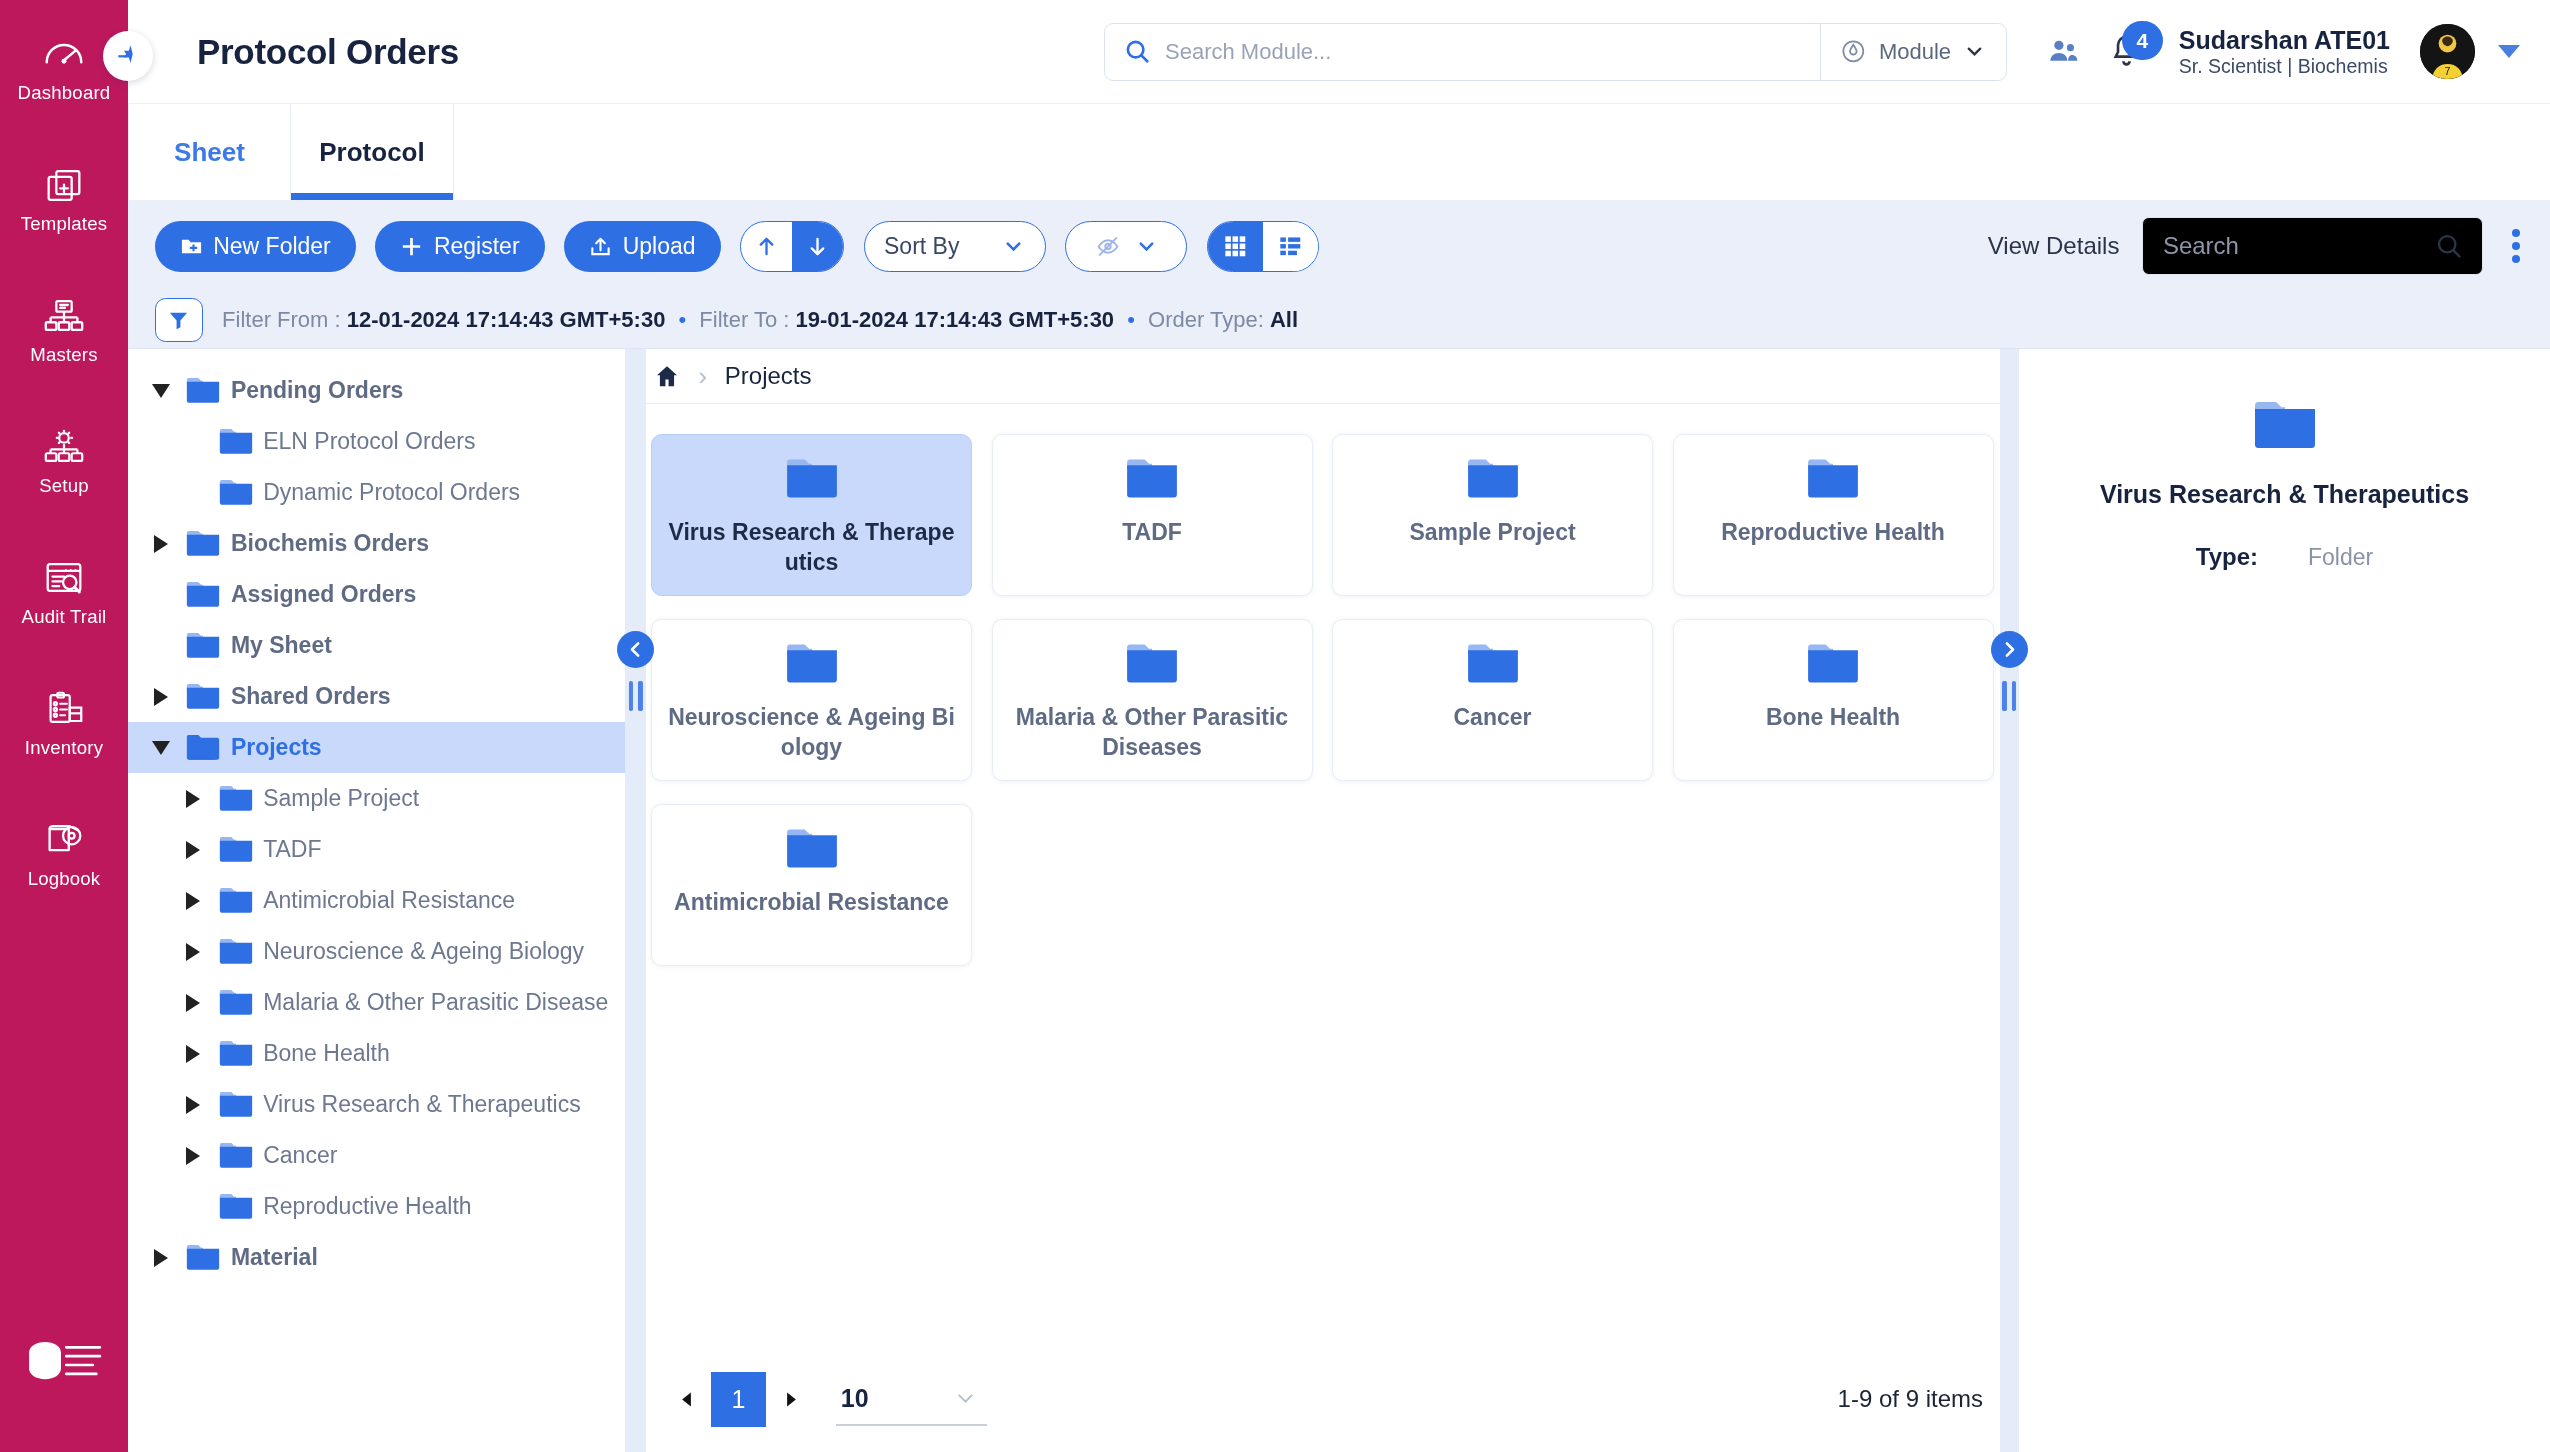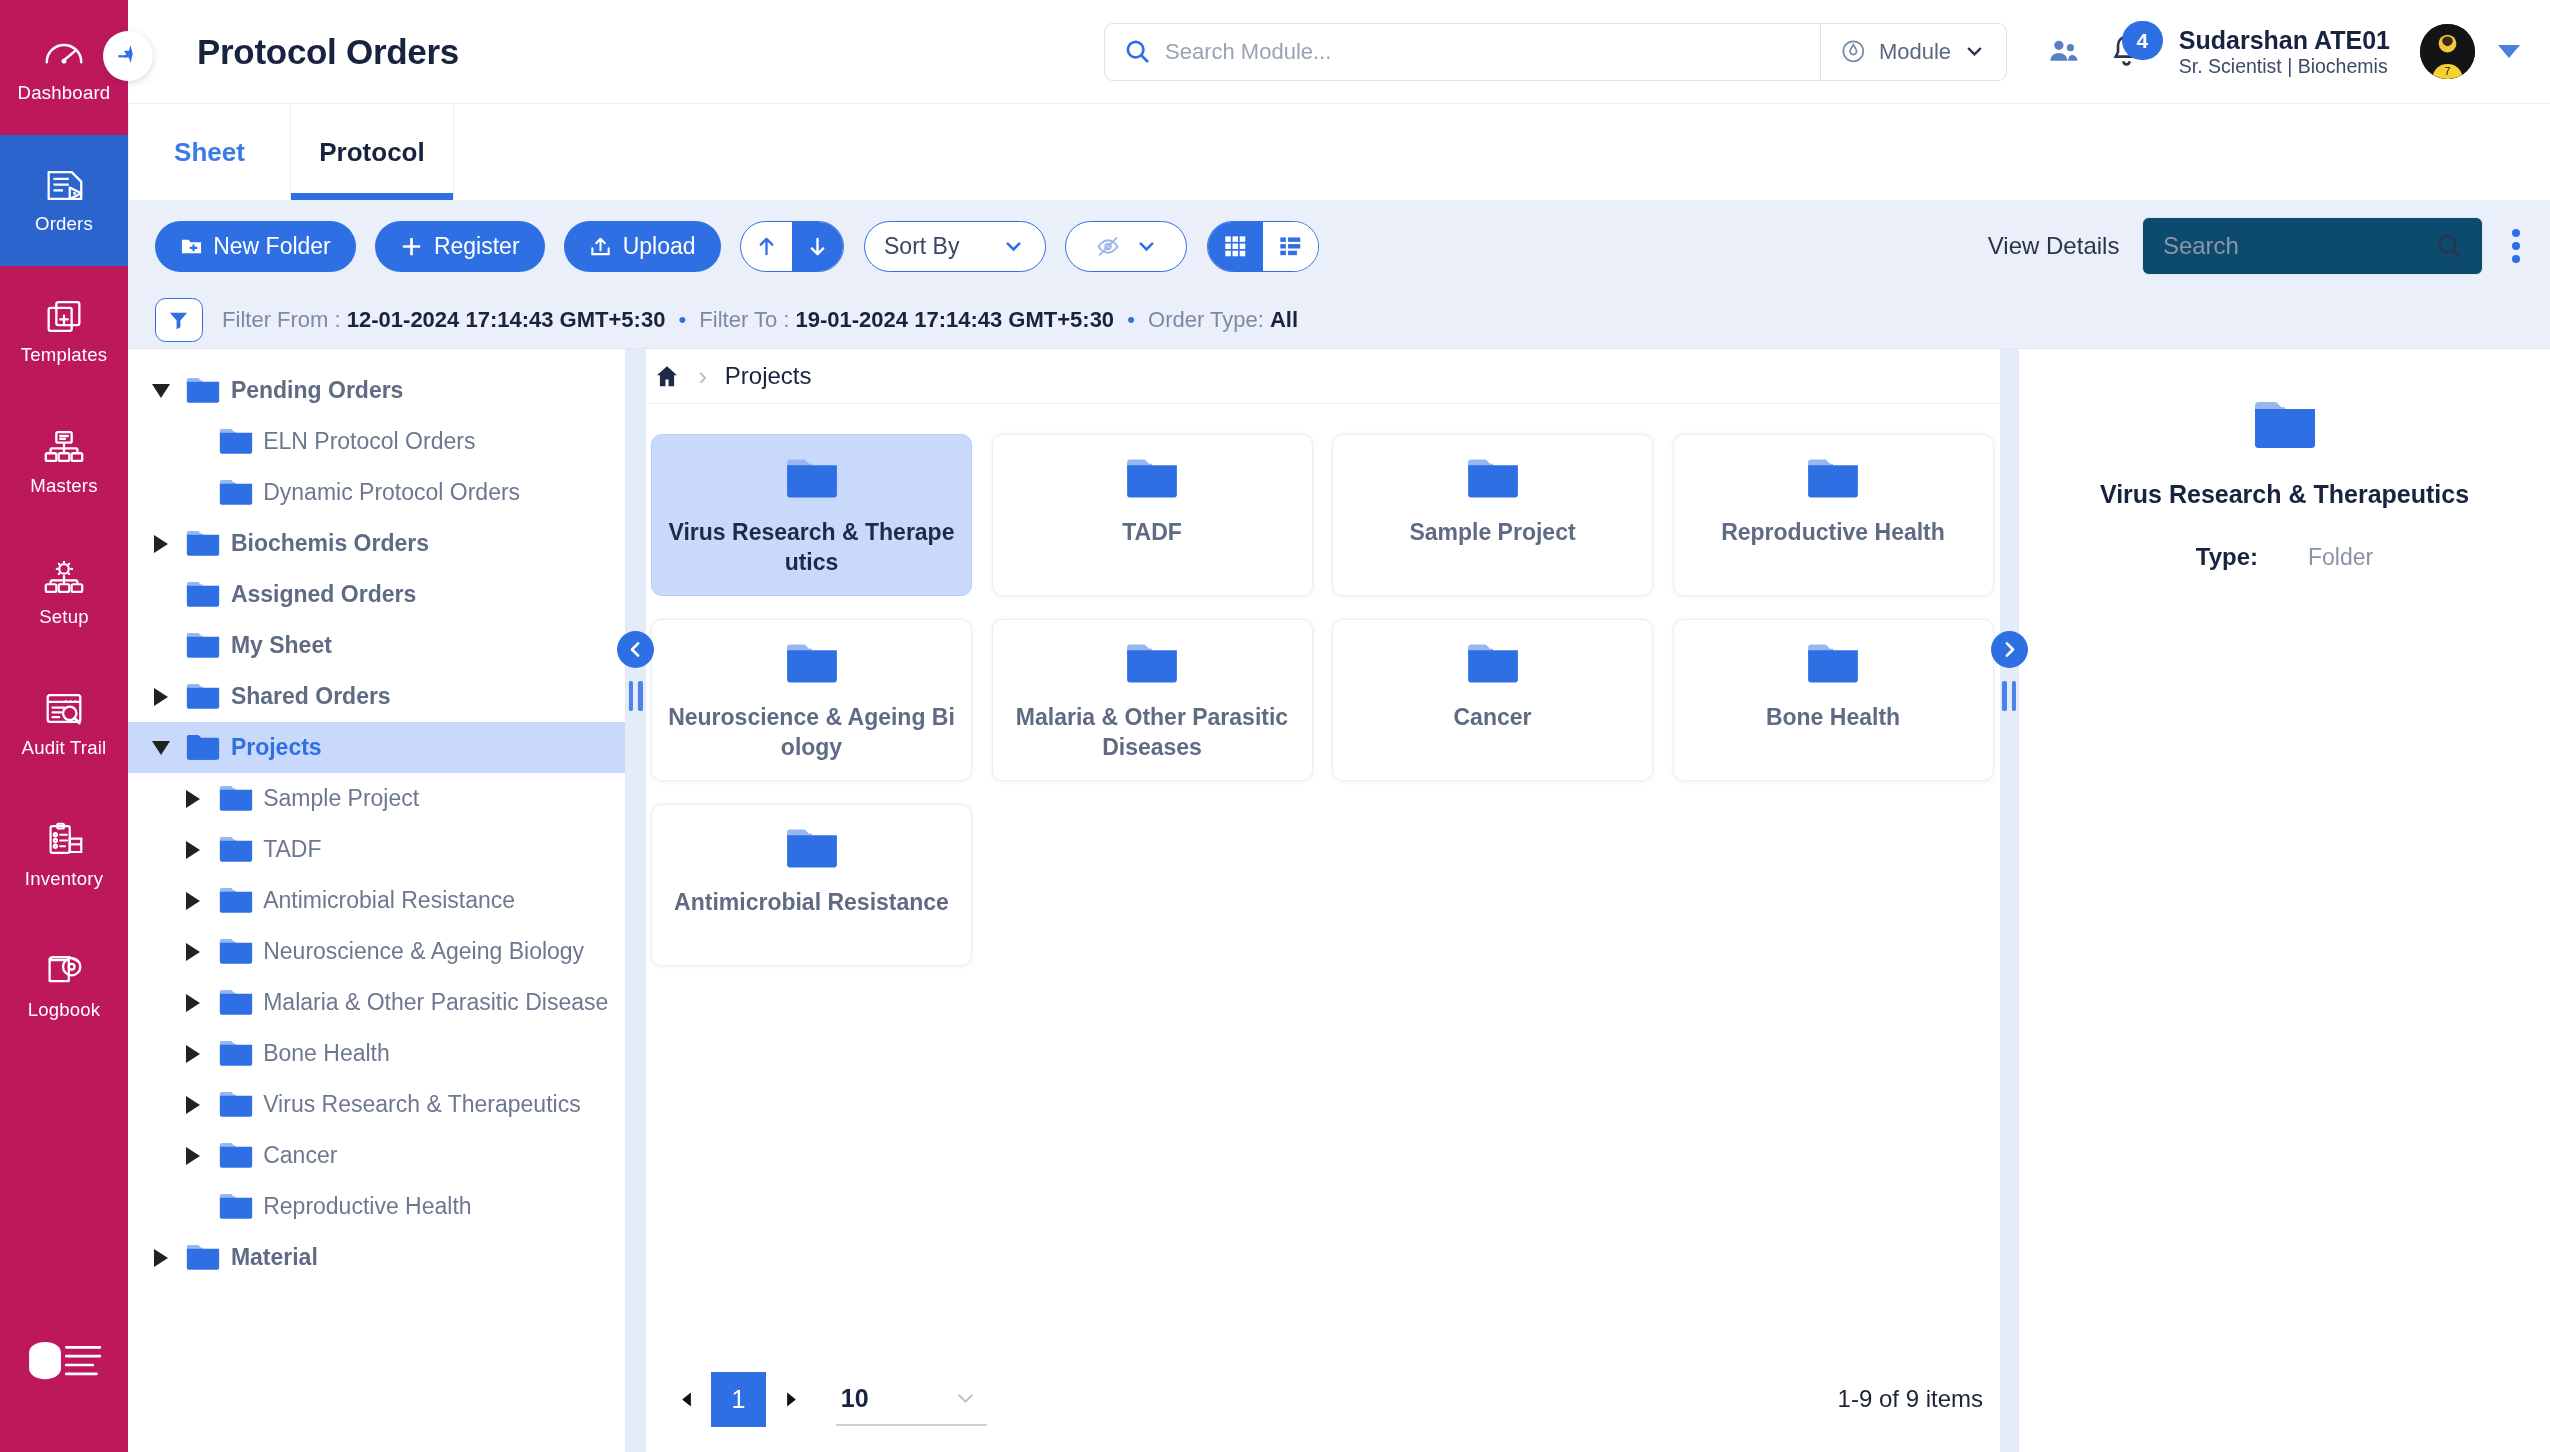--- a/index.html
+++ b/index.html
@@ -101,22 +101,22 @@
     height: 51px; border-radius: 26px; border: 1.8px solid #2f6fe4; background: #fff;
     display: flex; align-items: center; justify-content: space-between; gap: 16px;
     padding: 0 19.5px; font-size: 23px; color: #3a4763; cursor: pointer; white-space: nowrap;
   }
   .viewseg { display: flex; height: 51px; border-radius: 26px; overflow: hidden; border: 1.8px solid #2f6fe4; }
   .viewseg > div { width: 55px; display: flex; align-items: center; justify-content: center; cursor: pointer; background: #fff; }
   .viewseg > div.on { background: #2f6fe4; }
   .tb-right { margin-left: auto; display: flex; align-items: center; gap: 23px; }
   .view-details { font-size: 24px; color: #2b3448; cursor: pointer; white-space: nowrap; }
   .tb-search {
-    width: 341px; height: 58px; background: #0c4a6e; border: 0.9px solid #e0e5f0; border-radius: 7px;
-    display: flex; align-items: center; padding: 0 19.5px; justify-content: space-between;
+    width: 341px; height: 58px; background: #000000; border: 0.9px solid #e0e5f0; border-radius: 7px;
+    display: flex; align-items: center; padding: 0 19.5px; justify-content: space-between; text-decoration: underline;
   }
   .tb-search .ph { color: #8d95a8; font-size: 24px; }
   .kebab { display: flex; flex-direction: column; gap: 5.3px; cursor: pointer; padding: 5.3px; }
   .kebab i { width: 8px; height: 8px; border-radius: 50%; background: #2f6fe4; display: block; }
 
   
   .filterbar {
     height: 57px; background: #eaeff9; display: flex; align-items: center; gap: 19.5px;
     padding: 0 26.6px; border-bottom: 0.9px solid #dfe5f2;
   }
@@ -205,31 +205,20 @@
   <div class="rail">
     <div class="rail-item">
       <span class="rail-ico">
         <svg viewBox="0 0 48 40" fill="none" stroke="#fff" stroke-width="2.6" stroke-linecap="round">
           <path d="M6 28a18 18 0 0136 0"></path>
             <path d="M24 26l12-10"></path>
             <circle cx="24" cy="27" r="2.6" fill="#fff" stroke="none"></circle>
         </svg>
       </span>
       <span class="rail-label">Dashboard</span>
-    </div>
-    <div class="rail-item active">
-      <span class="rail-ico">
-        <svg viewBox="0 0 48 40" fill="none" stroke="#fff" stroke-width="2.4" stroke-linejoin="round">
-          <path d="M8 6h24l10 10v18H8z"></path>
-            <path d="M13 13h16M13 19h16M13 25h10"></path>
-          <path d="M30 22l12 6-12 6z" fill="none"></path>
-            <circle cx="35" cy="28" r="1.6" fill="#fff" stroke="none"></circle>
-        </svg>
-      </span>
-      <span class="rail-label">Orders</span>
     </div>
     <div class="rail-item">
       <span class="rail-ico">
         <svg viewBox="0 0 48 40" fill="none" stroke="#fff" stroke-width="2.4" stroke-linejoin="round">
           <rect x="16" y="5" width="24" height="24" rx="2"></rect>
             <rect x="8" y="11" width="24" height="24" rx="2"></rect>
           <path d="M20 23h8M24 19v8" stroke-linecap="round"></path>
         </svg>
       </span>
       <span class="rail-label">Templates</span>

